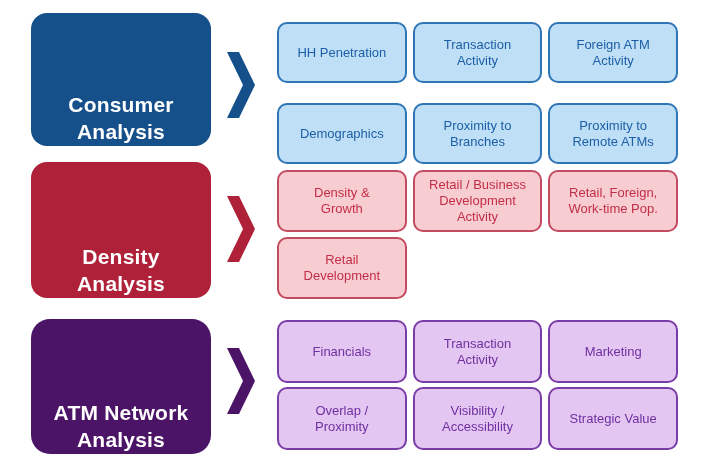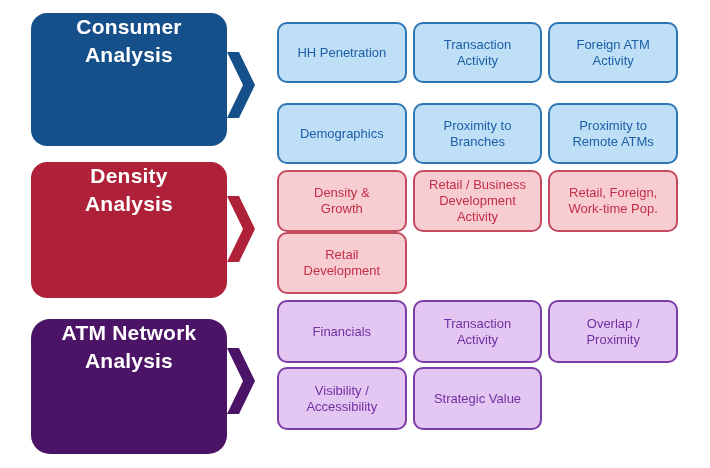--- a/index.html
+++ b/index.html
@@ -9,24 +9,24 @@
     background: var(--page-bg, #FFFFFF);
     overflow: hidden;
   }
   .canvas { position: relative; width: 710px; height: 468px; }
 
   .section { position: absolute; left: 0; top: 0; width: 710px; height: 468px; pointer-events: none; }
   .section > * { pointer-events: auto; }
 
   .big-box {
     position: absolute;
-    left: 31px; width: 196px;
+    left: 31px; width: 180px;
     background: var(--dark);
     border-radius: 16px;
-    display: flex; align-items: flex-start; justify-content: center;
+    display: flex; align-items: flex-end; justify-content: center;
     text-align: center;
   }
   .big-title {
     color: var(--title-color, #FFFFFF);
     font-weight: bold;
     font-size: 21px;
     line-height: 1.32;
     white-space: pre-line;
     letter-spacing: 0.2px;
   }
@@ -58,25 +58,25 @@
     padding: 2px 3px;
   }
 
   
   .s0 .big-box { top: 13px;  height: 133px; }
   .s0 .chevron { top: 52px; }
   .s0 .grid    { top: 22px;  height: 127px; row-gap: 20px; grid-auto-rows: 61px; }
 
   .s1 .big-box { top: 162px; height: 136px; }
   .s1 .chevron { top: 196px; }
-  .s1 .grid    { top: 170px; height: 130px; grid-auto-rows: 62px; }
+  .s1 .grid    { top: 170px; height: 130px; row-gap: 5px; grid-auto-rows: 62px; }
 
   .s2 .big-box { top: 319px; height: 135px; border-radius: 19px; }
   .s2 .chevron { top: 348px; }
-  .s2 .grid    { top: 300px; height: 130px; row-gap: 4px; grid-auto-rows: 63px; }
+  .s2 .grid    { top: 320px; height: 130px; row-gap: 4px; grid-auto-rows: 63px; }
 </style>
 </head>
 <body>
 
 <div class="canvas" style="--page-bg: #FFFFFF; --title-color: #FFFFFF;">
 
   <div class="section s0" style="--dark: #15508A; --fill: #BEDFF6; --border: #2E75B6; --text: #1D5FA6;">
     <div class="big-box">
       <span class="big-title">Consumer
 Analysis</span>
@@ -124,20 +124,21 @@
       <span class="big-title">ATM Network
 Analysis</span>
     </div>
     <svg class="chevron" viewBox="0 0 28 66" aria-hidden="true">
       <polygon points="0,0 12,0 28,33 12,66 0,66 16,33"></polygon>
     </svg>
     <div class="grid">
       <div class="cell">Financials</div>
       <div class="cell">Transaction
 Activity</div>
+      <div class="cell">Marketing</div>
       <div class="cell">Overlap /
 Proximity</div>
       <div class="cell">Visibility /
 Accessibility</div>
       <div class="cell">Strategic Value</div>
     </div>
   </div>
 
 </div>
 

